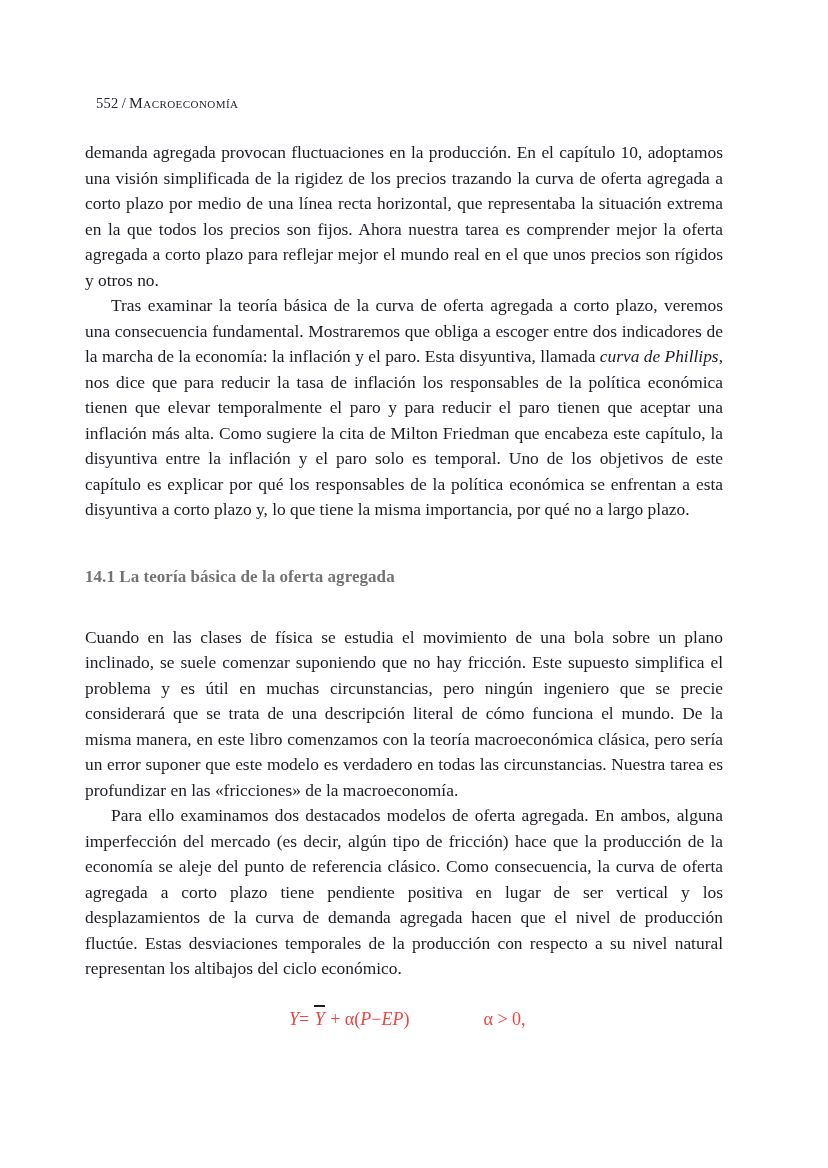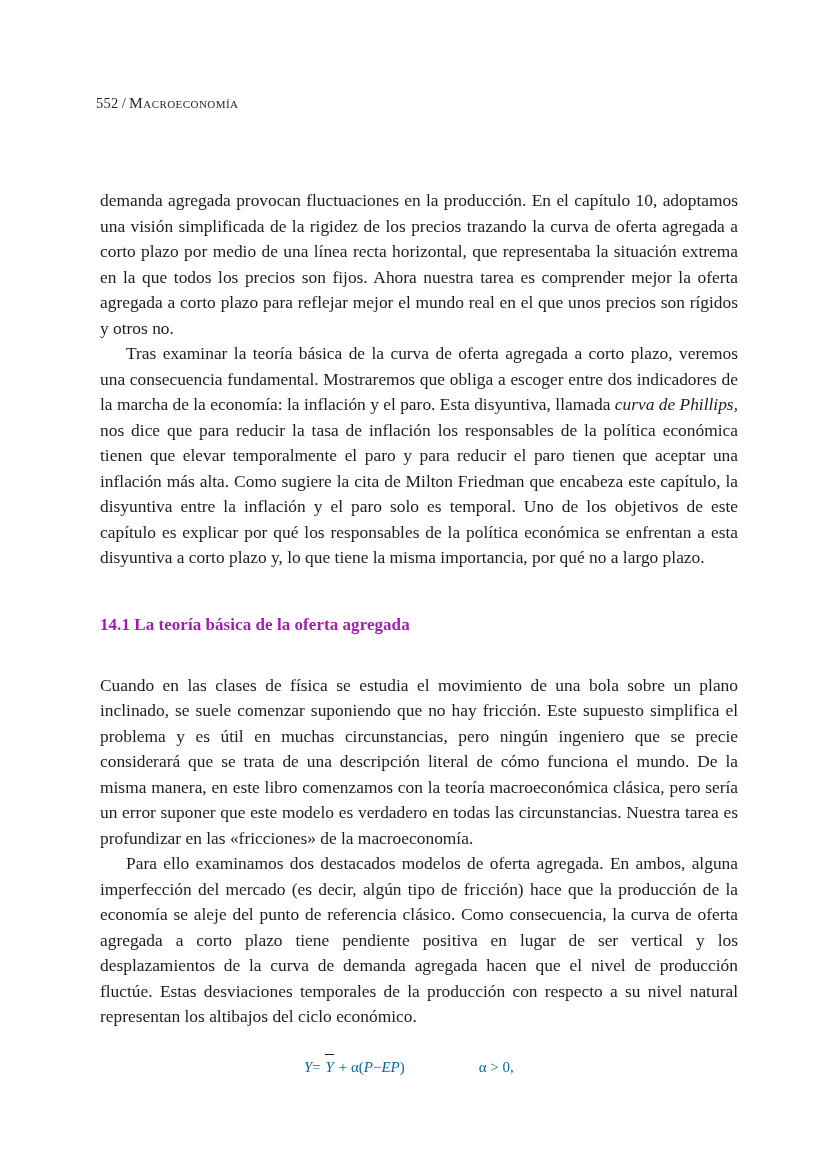--- a/index.html
+++ b/index.html
@@ -45,24 +45,23 @@
   }
   .running-head .book-title {
     font-variant: small-caps;
     font-size: 15.5px;
     letter-spacing: 0.45px;
   }
 
   
   .textblock {
     position: absolute;
-    left: 100px;
+    left: 85px;
     top: 140px;
     width: 638px;
-    margin-top: 48px;
   }
 
   p.body {
     margin: 0;
     font-size: 17.4px;
     line-height: 25.5px;
     text-align: justify;
     text-justify: inter-word;
     color: #1c1c26;
     hyphens: manual;
@@ -71,37 +70,37 @@
     text-indent: 26px;
   }
   p.body i, p.body em {
   }
 
   h2.section-heading {
     margin: 0;
     font-size: 17px;
     line-height: 24px;
     font-weight: bold;
-    color: #a21caf;
+    color: #737373;
     letter-spacing: 0.05px;
   }
 
   .spacer-before-heading { height: 42px; }
   .spacer-after-heading { height: 36px; }
   .spacer-before-equation { height: 25px; }
 
   
   .equation-line {
     position: relative;
-    font-size: 15px;
+    font-size: 18px;
     line-height: 25.5px;
     text-align: left;
     padding-left: 204px;
     white-space: nowrap;
-    color: #0369a1;
+    color: #ef4444;
   }
   .eq-main { font-style: italic; }
   .eq-main .rm { font-style: normal; }
   .overbar {
     display: inline-block;
     position: relative;
     font-style: italic;
     padding: 0 1px;
   }
   .overbar::before {

